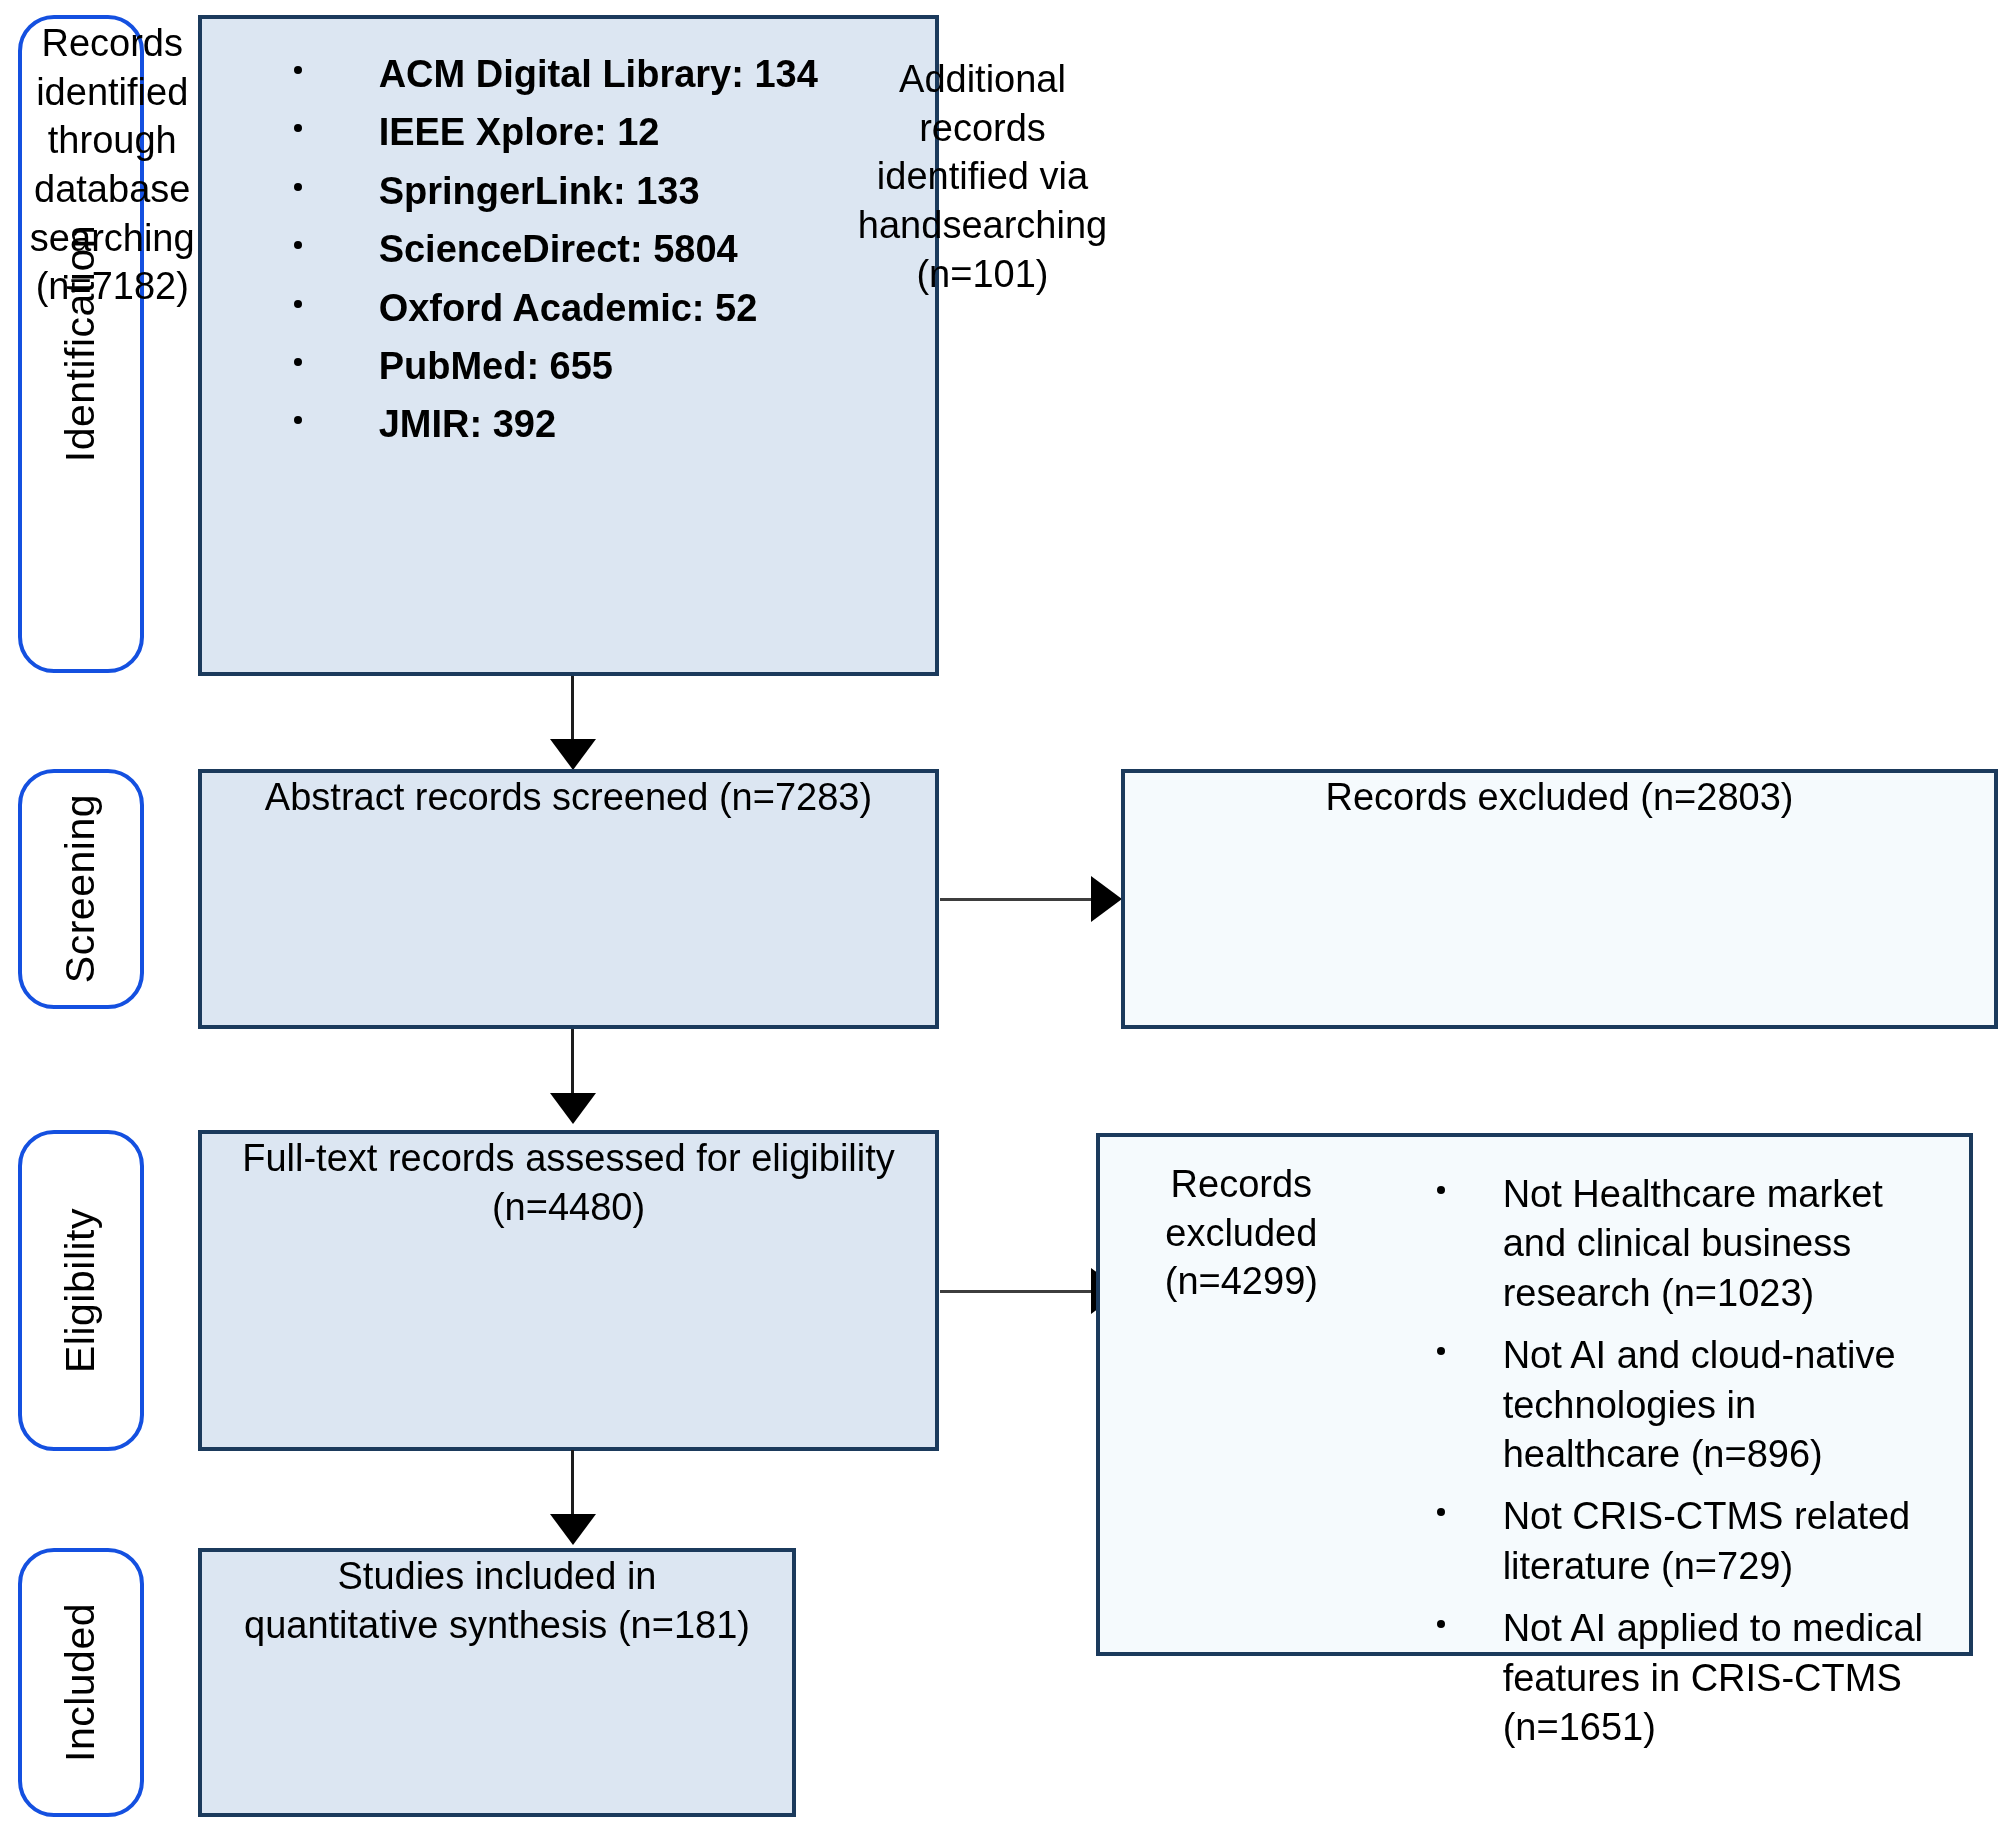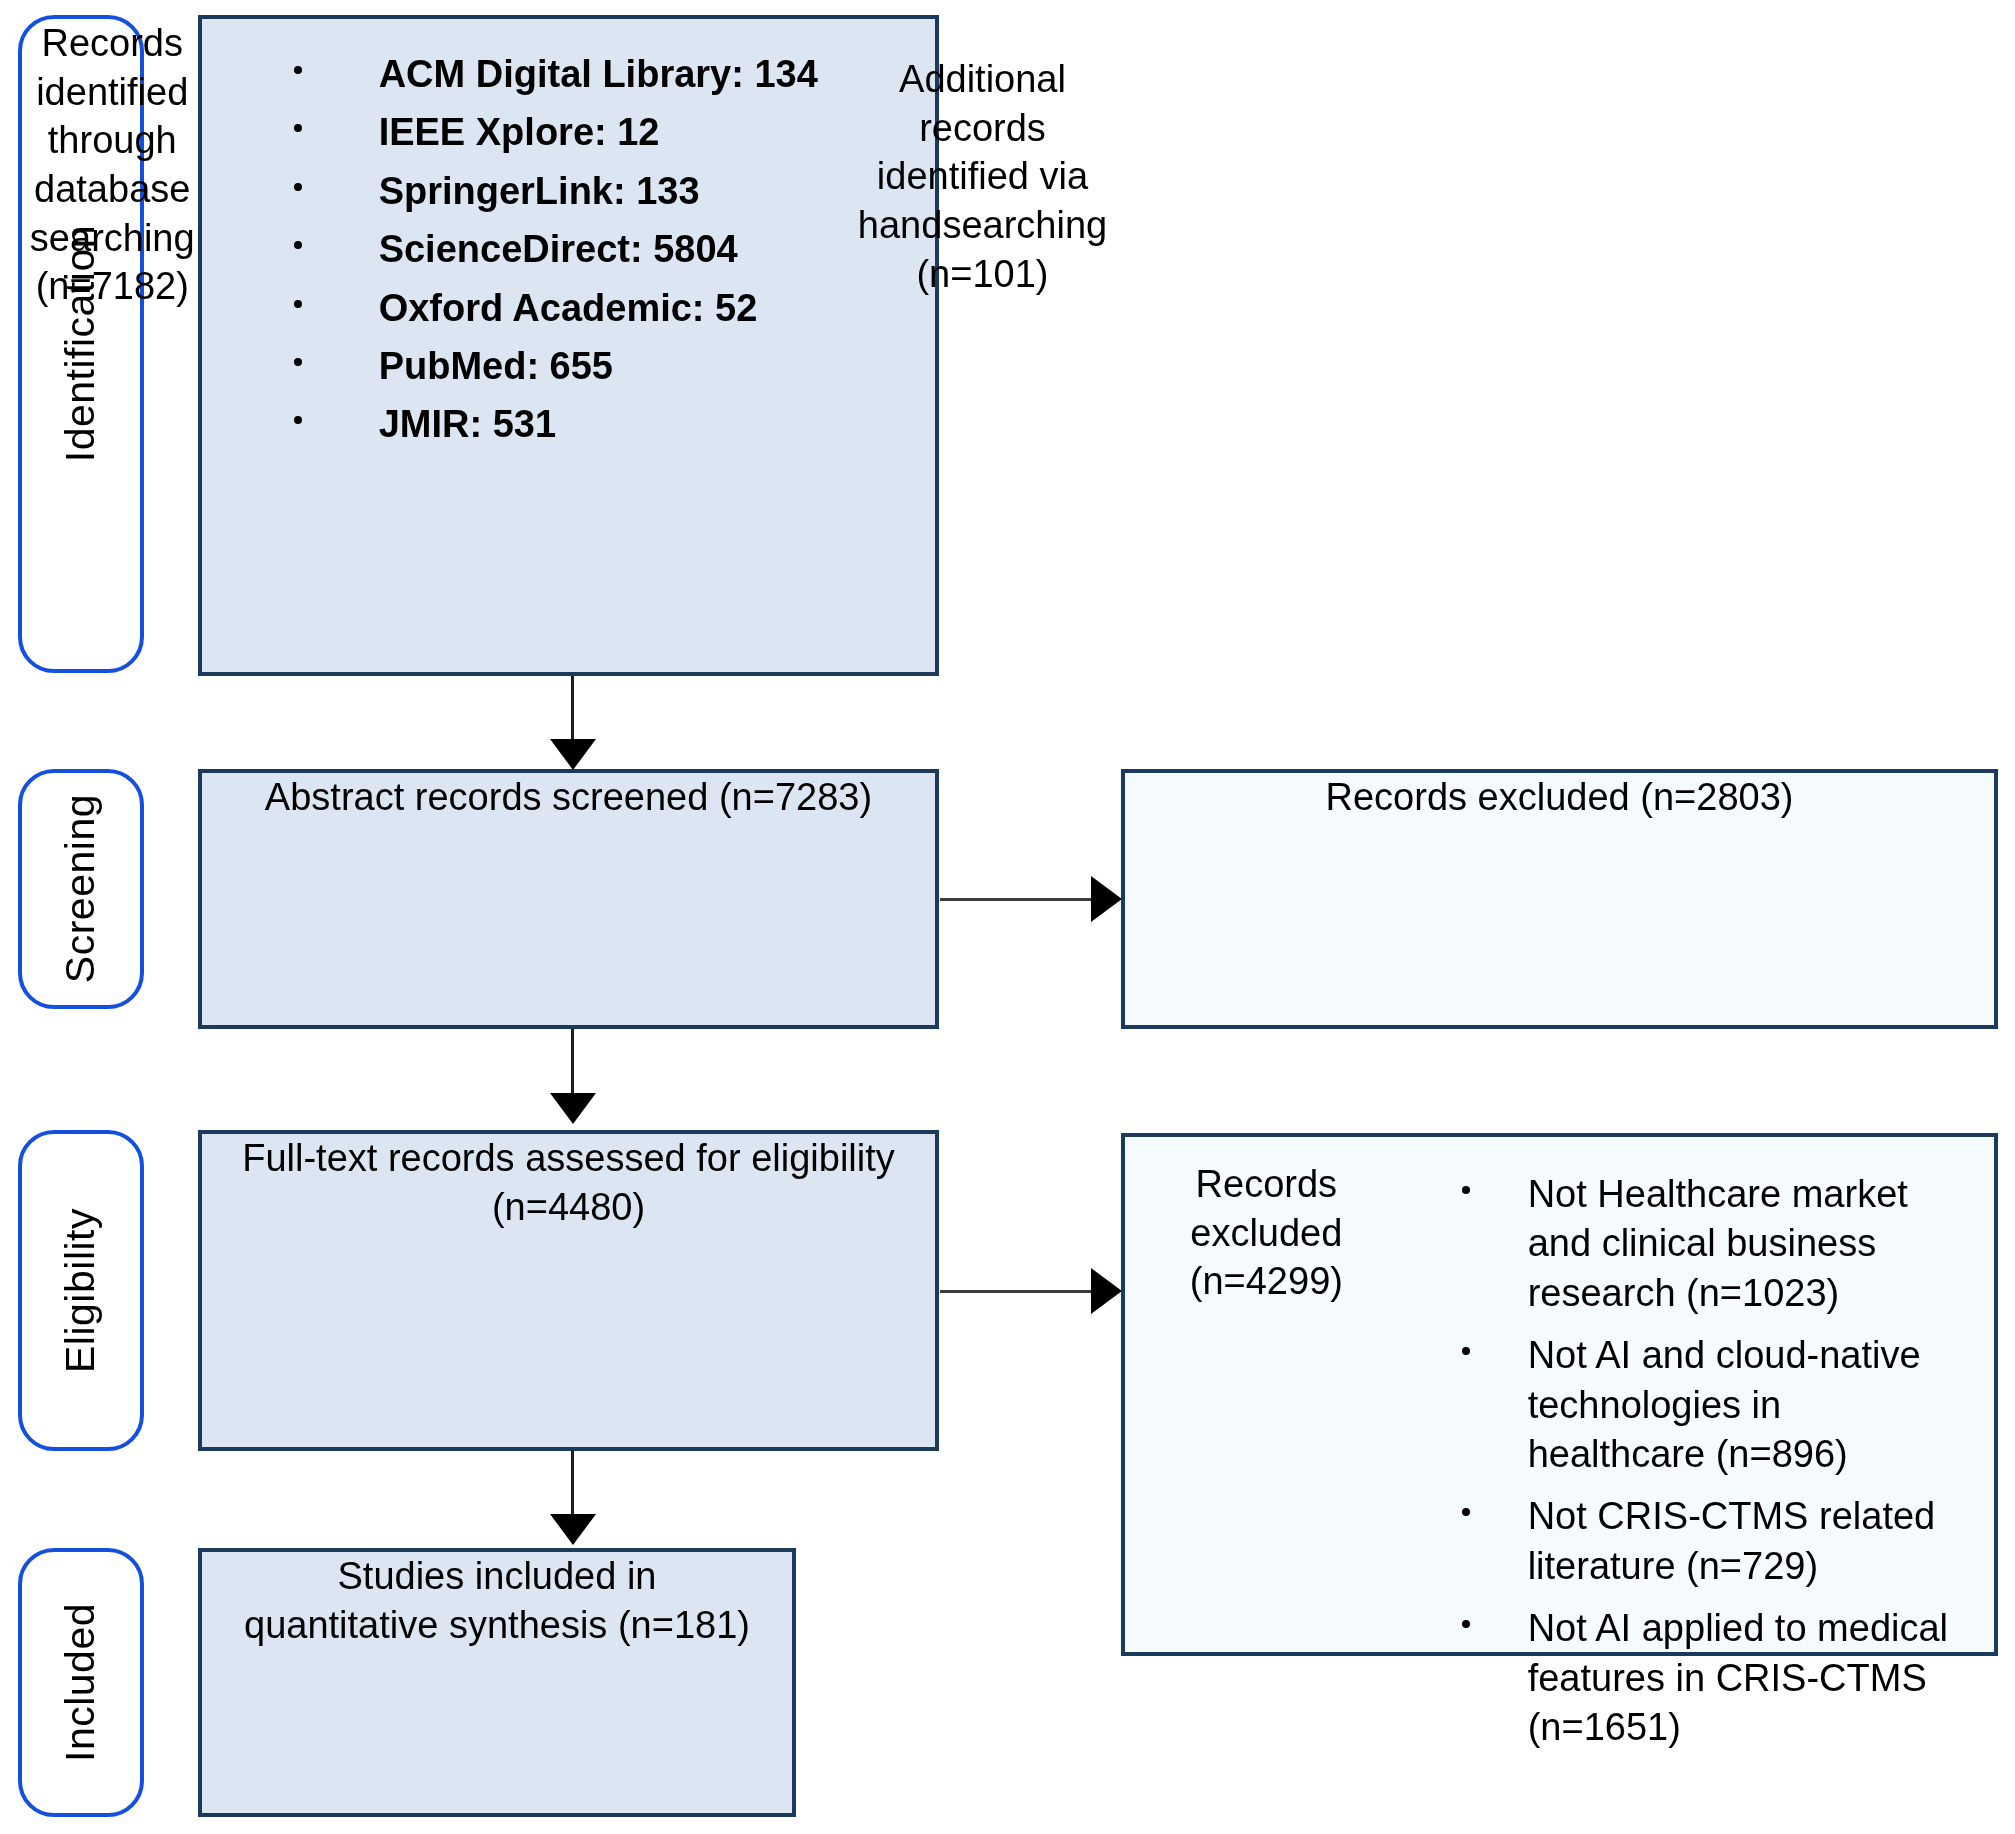--- a/index.html
+++ b/index.html
@@ -171,21 +171,21 @@
       <li>
         <span class="bullet-dot"></span>
         <span class="bullet-text">Oxford Academic: 52</span>
       </li>
       <li>
         <span class="bullet-dot"></span>
         <span class="bullet-text">PubMed: 655</span>
       </li>
       <li>
         <span class="bullet-dot"></span>
-        <span class="bullet-text">JMIR: 531</span>
+        <span class="bullet-text">JMIR: 392</span>
       </li>
     </ul>
 
     <div class="box-heading bottom">Additional records identified via handsearching (n=101)</div>
   </div>
 
   <div class="conn-v-line" style="left:571px; top:676px; width:3px; height:64px;"></div>
   <div class="arrow-down" style="left:550px; top:739px;"></div>
 
   <div class="flow-box filled" id="screening-box" style="left:198px; top:769px; width:741px; height:260px;">
@@ -202,21 +202,21 @@
   <div class="conn-v-line" style="left:571px; top:1029px; width:3px; height:65px;"></div>
   <div class="arrow-down" style="left:550px; top:1093px;"></div>
 
   <div class="flow-box filled" id="eligibility-box" style="left:198px; top:1130px; width:741px; height:321px;">
     <div class="box-heading">Full-text  records assessed  for eligibility (n=4480)</div>
   </div>
 
   <div class="conn-h-line" style="left:940px; top:1290px; width:156px; height:3px;"></div>
   <div class="arrow-right" style="left:1091px; top:1268px;"></div>
 
-  <div class="flow-box light" id="excluded-eligibility-box" style="left:1121px; top:1133px; width:877px; height:523px; justify-content:flex-start;">
+  <div class="flow-box light" id="excluded-eligibility-box" style="left:1096px; top:1133px; width:877px; height:523px; justify-content:flex-start;">
 
     <div class="box-heading" style="margin-top:23px;">Records excluded (n=4299)</div>
 
     <ul class="box-bullets">
       <li>
         <span class="bullet-dot"></span>
         <span class="bullet-text">Not Healthcare market and clinical business research (n=1023)</span>
       </li>
       <li>
         <span class="bullet-dot"></span>

